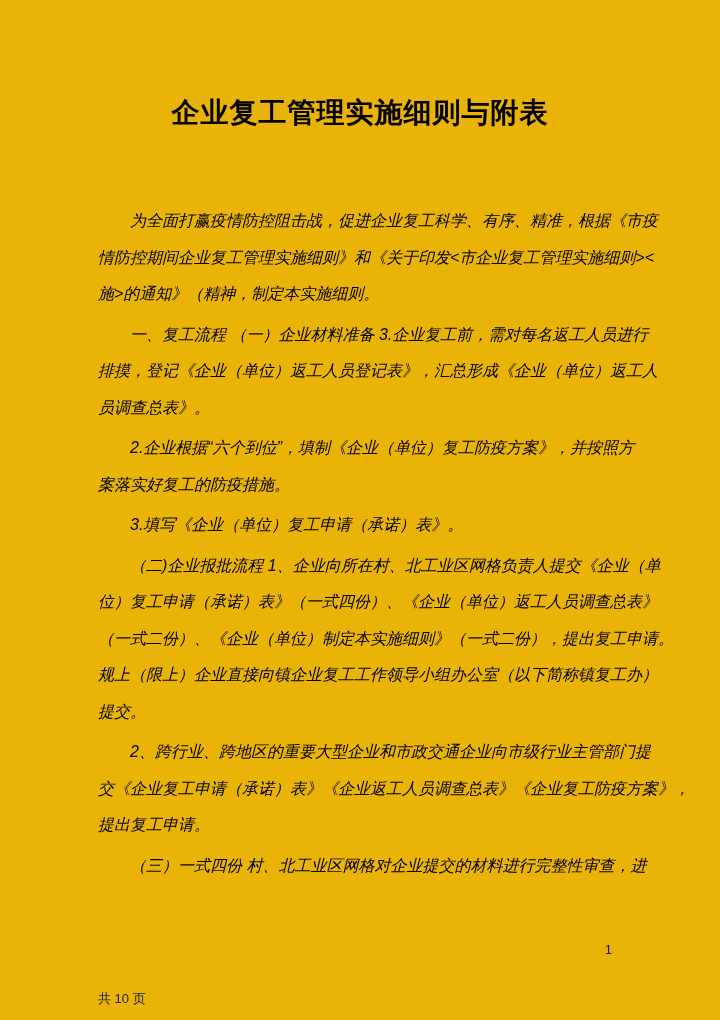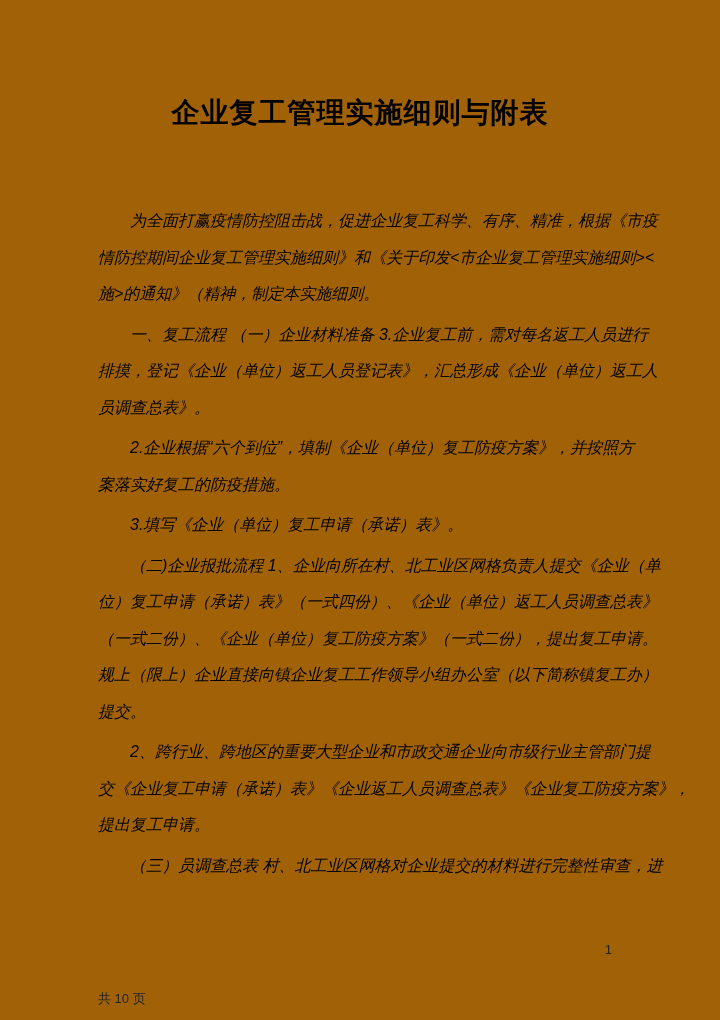--- a/index.html
+++ b/index.html
@@ -4,21 +4,21 @@
 <style>
   html, body {
     margin: 0;
     padding: 0;
     background: #ffffff;
   }
   .page {
     position: relative;
     width: 720px;
     height: 1020px;
-    background: #a16207;
+    background: #eab308;
     font-family: "Liberation Sans", sans-serif;
     color: #000000;
     overflow: hidden;
   }
   .doc-title {
     position: absolute;
     top: 94px;
     left: 0;
     width: 100%;
     text-align: center;
@@ -87,31 +87,31 @@
       <div class="para">
         <div class="line first">2.企业根据“六个到位”，填制《企业（单位）复工防疫方案》，并按照方</div>
         <div class="line">案落实好复工的防疫措施。</div>
       </div>
       <div class="para">
         <div class="line first">3.填写《企业（单位）复工申请（承诺）表》。</div>
       </div>
       <div class="para">
         <div class="line first">（二)企业报批流程 1、企业向所在村、北工业区网格负责人提交《企业（单</div>
         <div class="line">位）复工申请（承诺）表》（一式四份）、《企业（单位）返工人员调查总表》</div>
-        <div class="line">（一式二份）、《企业（单位）复工防疫方案》（一式二份），提出复工申请。</div>
+        <div class="line">（一式二份）、《企业（单位）制定本实施细则》（一式二份），提出复工申请。</div>
         <div class="line">规上（限上）企业直接向镇企业复工工作领导小组办公室（以下简称镇复工办）</div>
         <div class="line">提交。</div>
       </div>
       <div class="para">
         <div class="line first">2、跨行业、跨地区的重要大型企业和市政交通企业向市级行业主管部门提</div>
         <div class="line">交《企业复工申请（承诺）表》《企业返工人员调查总表》《企业复工防疫方案》，</div>
         <div class="line">提出复工申请。</div>
       </div>
       <div class="para">
-        <div class="line first">（三）员调查总表 村、北工业区网格对企业提交的材料进行完整性审查，进</div>
+        <div class="line first">（三）一式四份 村、北工业区网格对企业提交的材料进行完整性审查，进</div>
       </div>
     </div>
 
   <div class="footer-total">共 10 页</div>
 
   <div class="footer-page">1</div>
 
 </div>
 
 </body></html>

